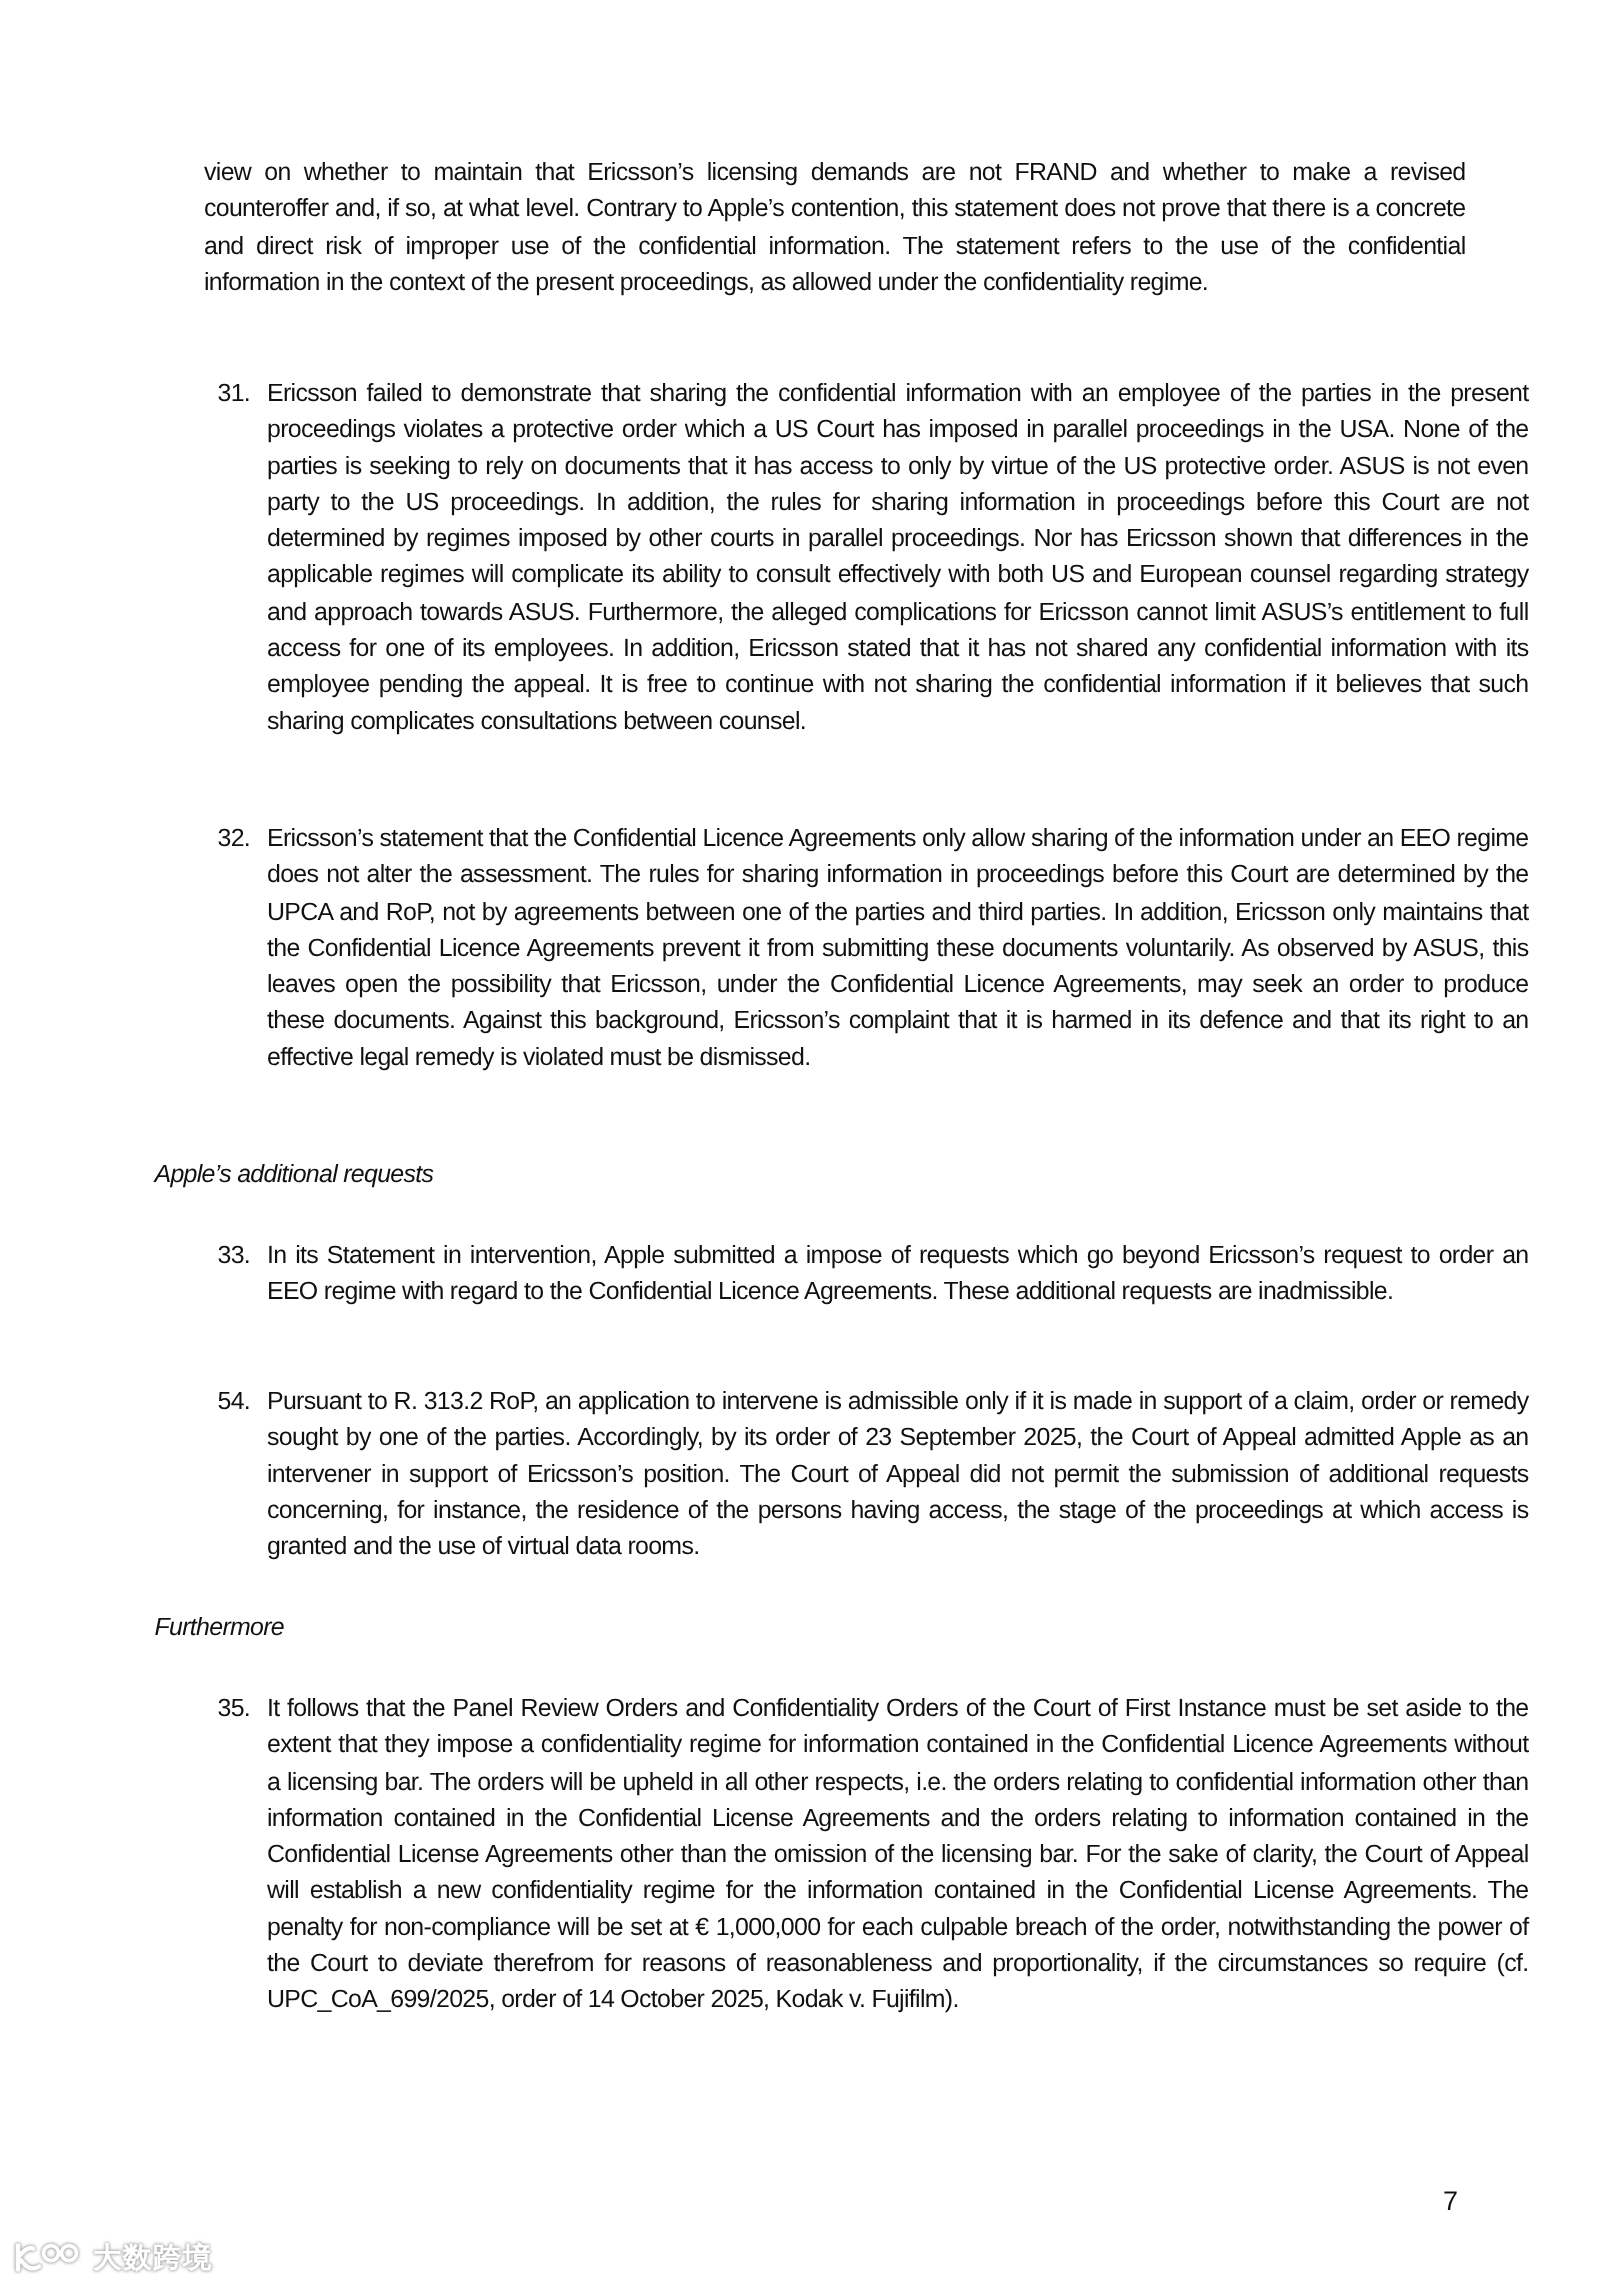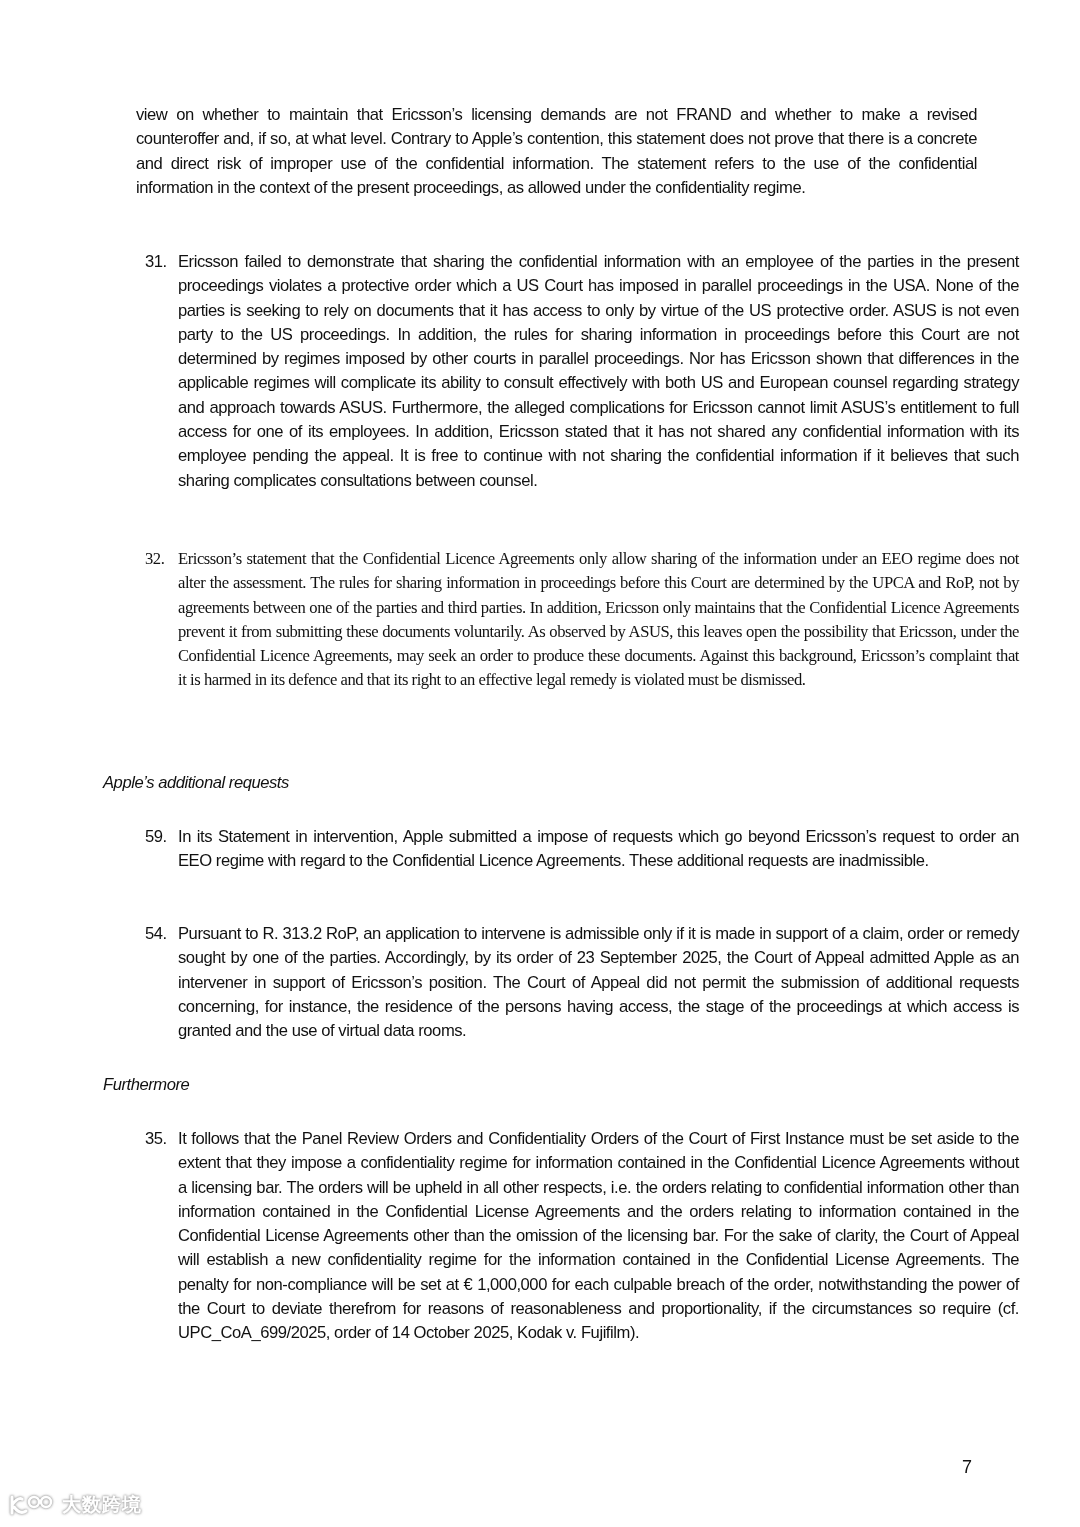--- a/index.html
+++ b/index.html
@@ -52,21 +52,21 @@
       margin-left: 33px;
       width: 841px;
     }
     .heading {
       position: absolute;
       left: 103px;
       font-style: italic;
       text-align: left;
     }
     .p31 { top: 250px; }
-    .p32 { top: 547px; font-family: Liberation Serif, serif; }
+    .p32 { top: 547px; }
     .h1 { top: 771px; }
     .p33 { top: 825px; }
     .p34 { top: 922px; }
     .h2 { top: 1073px; }
     .p35 { top: 1127px; }
     .page-number {
       position: absolute;
       left: 962px;
       top: 1457px;
       font-family: "Liberation Sans", sans-serif;
@@ -111,21 +111,21 @@
   </div>
 
   <div class="text para p32">
     <span class="num">32.</span>
     <div class="body">Ericsson’s statement that the Confidential Licence Agreements only allow sharing of the information under an EEO regime does not alter the assessment. The rules for sharing information in proceedings before this Court are determined by the UPCA and RoP, not by agreements between one of the parties and third parties. In addition, Ericsson only maintains that the Confidential Licence Agreements prevent it from submitting these documents voluntarily. As observed by ASUS, this leaves open the possibility that Ericsson, under the Confidential Licence Agreements, may seek an order to produce these documents. Against this background, Ericsson’s complaint that it is harmed in its defence and that its right to an effective legal remedy is violated must be dismissed.</div>
   </div>
 
   <div class="text heading h1">Apple’s additional requests</div>
 
   <div class="text para p33">
-    <span class="num">59.</span>
+    <span class="num">33.</span>
     <div class="body">In its Statement in intervention, Apple submitted a impose of requests which go beyond Ericsson’s request to order an EEO regime with regard to the Confidential Licence Agreements. These additional requests are inadmissible.</div>
   </div>
 
   <div class="text para p34">
     <span class="num">54.</span>
     <div class="body">Pursuant to R. 313.2 RoP, an application to intervene is admissible only if it is made in support of a claim, order or remedy sought by one of the parties. Accordingly, by its order of 23 September 2025, the Court of Appeal admitted Apple as an intervener in support of Ericsson’s position. The Court of Appeal did not permit the submission of additional requests concerning, for instance, the residence of the persons having access, the stage of the proceedings at which access is granted and the use of virtual data rooms.</div>
   </div>
 
   <div class="text heading h2">Furthermore</div>
 

